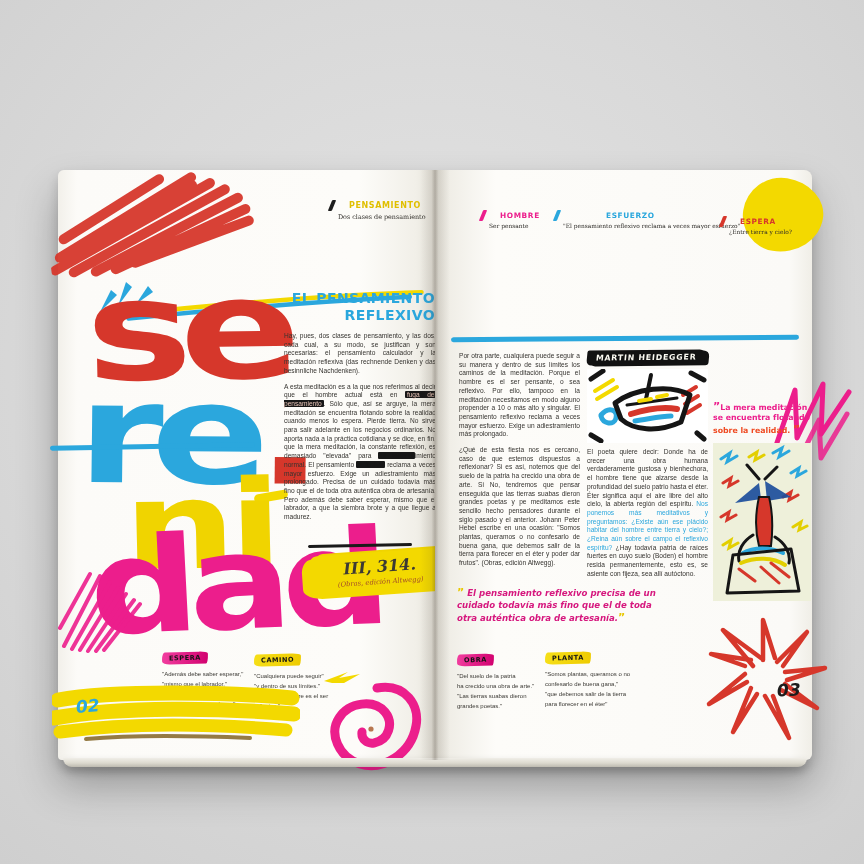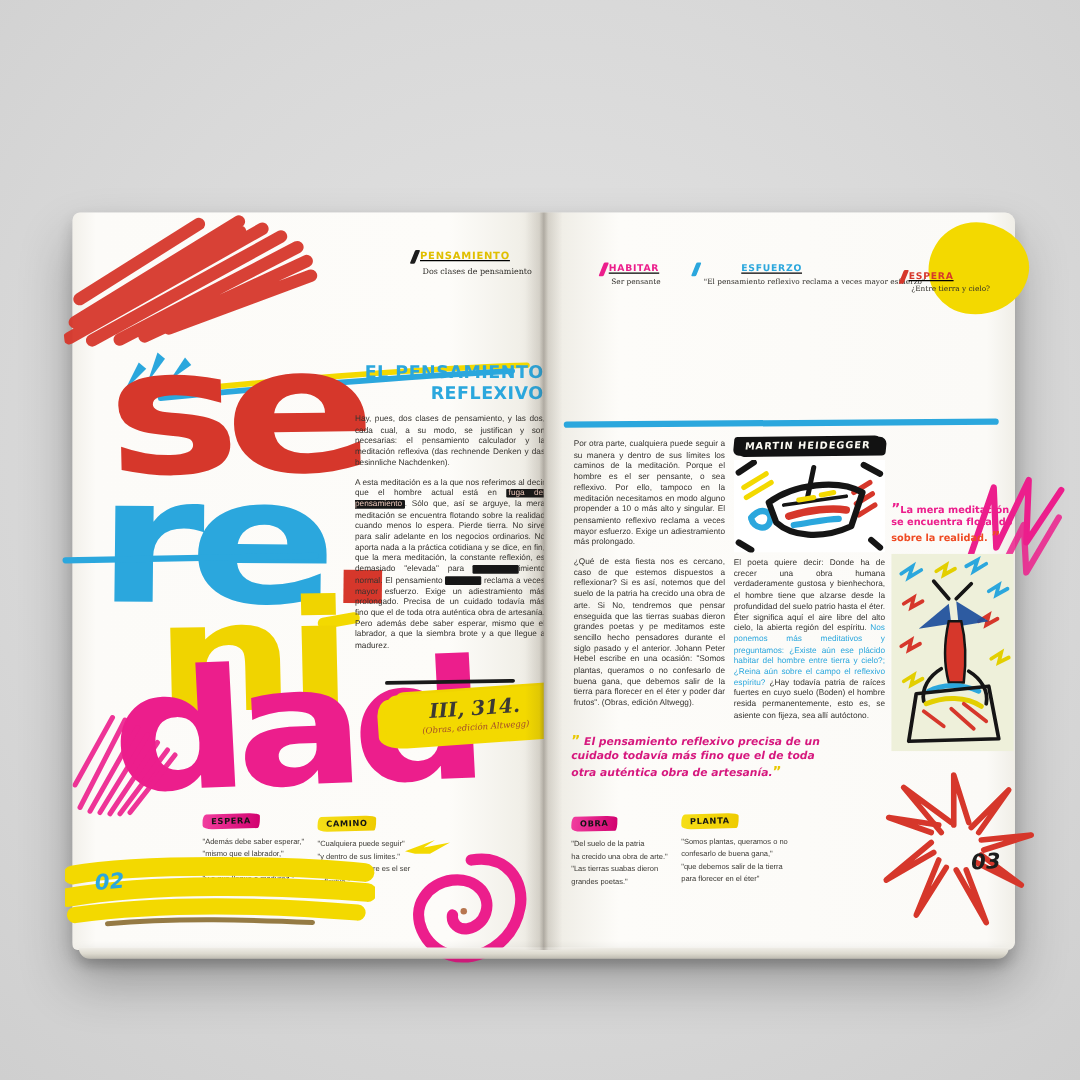--- a/index.html
+++ b/index.html
@@ -36,21 +36,21 @@
   }
   .spine{
     position:absolute;left:50%;top:0;width:30px;height:100%;transform:translateX(-50%);
     background:linear-gradient(to right, rgba(0,0,0,0) 0%, rgba(60,50,40,.10) 38%, rgba(60,50,40,.30) 50%, rgba(60,50,40,.10) 62%, rgba(0,0,0,0) 100%);
     z-index:40;pointer-events:none;
   }
   .abs{position:absolute;}
 
   
   .kicker{width:120px;}
-  .kicker-row{display:flex;align-items:flex-start;gap:2px;text-decoration:underline;}
+  .kicker-row{display:flex;align-items:center;gap:15px;}
   .kslash{width:4px;height:11px;transform:skewX(-22deg);border-radius:1px;}
   .kslash.k-black{background:#1d1d1d;}
   .kslash.k-pink{background:#ec1e8c;}
   .kslash.k-blue{background:#2ba7dd;}
   .kslash.k-red{background:#d6372b;}
   .kicker-label{font-family:"DejaVu Sans",sans-serif;font-weight:800;font-size:8px;letter-spacing:.6px;}
   .kicker-sub{font-family:"DejaVu Serif",serif;font-size:6.4px;color:#2e2c28;margin-top:2px;margin-left:8px;}
   .t-yellow{color:#e0bf00;}
   .t-pink{color:#ec1e8c;}
   .t-blue{color:#2ba7dd;padding-left:32px;}
@@ -222,21 +222,21 @@
       </svg>
     </div>
 
     <div class="page page-right">
 
       <div class="abs deco" style="left:308px;top:8px;width:80px;height:74px;background:#f3d900;border-radius:48% 52% 56% 44% / 52% 46% 54% 48%;transform:rotate(9deg);"></div>
 
       <div class="abs hdr" style="left:46px;top:40px;">
         <div class="kicker-row">
           <span class="kslash k-pink"></span>
-          <span class="kicker-label t-pink">HABITAR</span>
+          <span class="kicker-label t-pink">HOMBRE</span>
         </div>
         <div class="kicker-sub">Ser pensante</div>
       </div>
 
       <div class="abs hdr" style="left:120px;top:40px;width:230px;">
         <div class="kicker-row">
           <span class="kslash k-blue"></span>
           <span class="kicker-label t-blue">ESFUERZO</span>
         </div>
         <div class="kicker-sub">"El pensamiento reflexivo reclama a veces mayor esfuerzo"</div>

